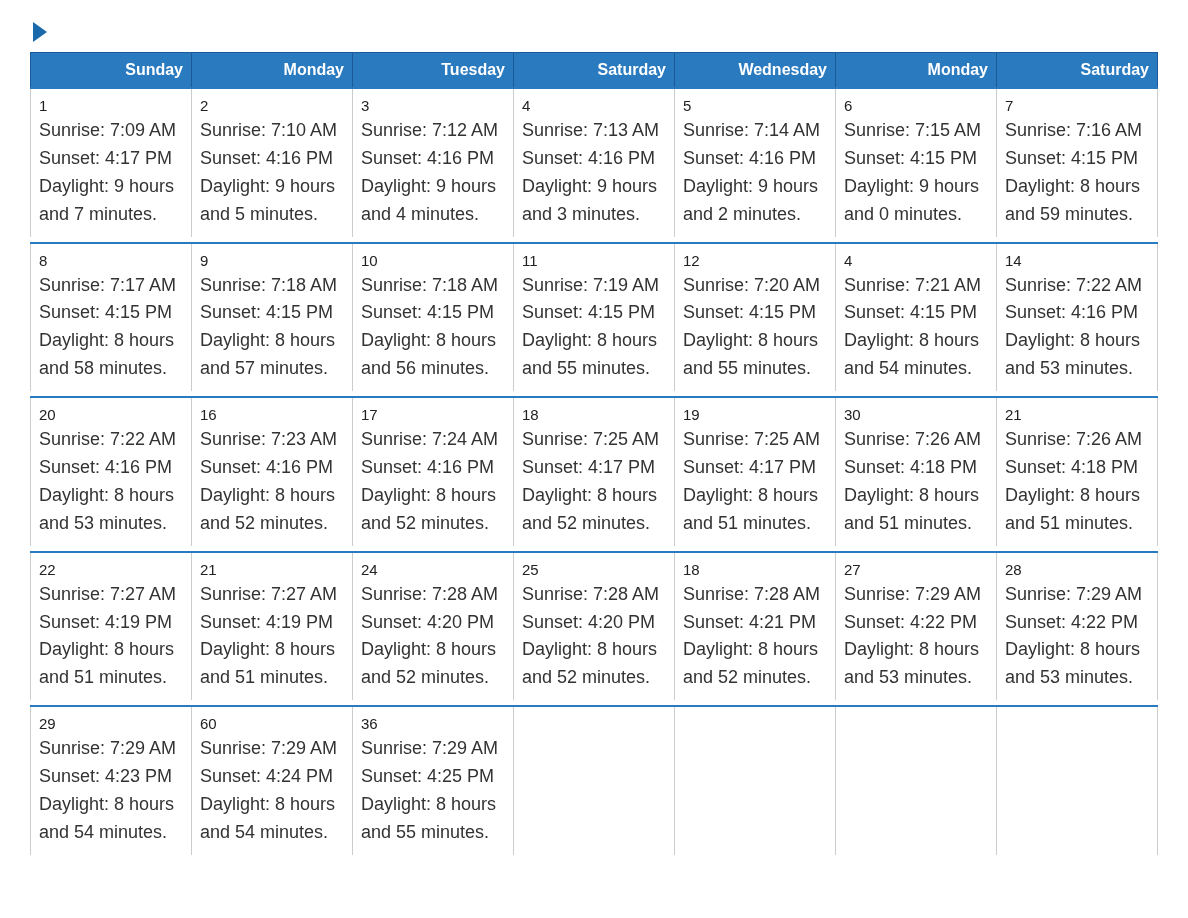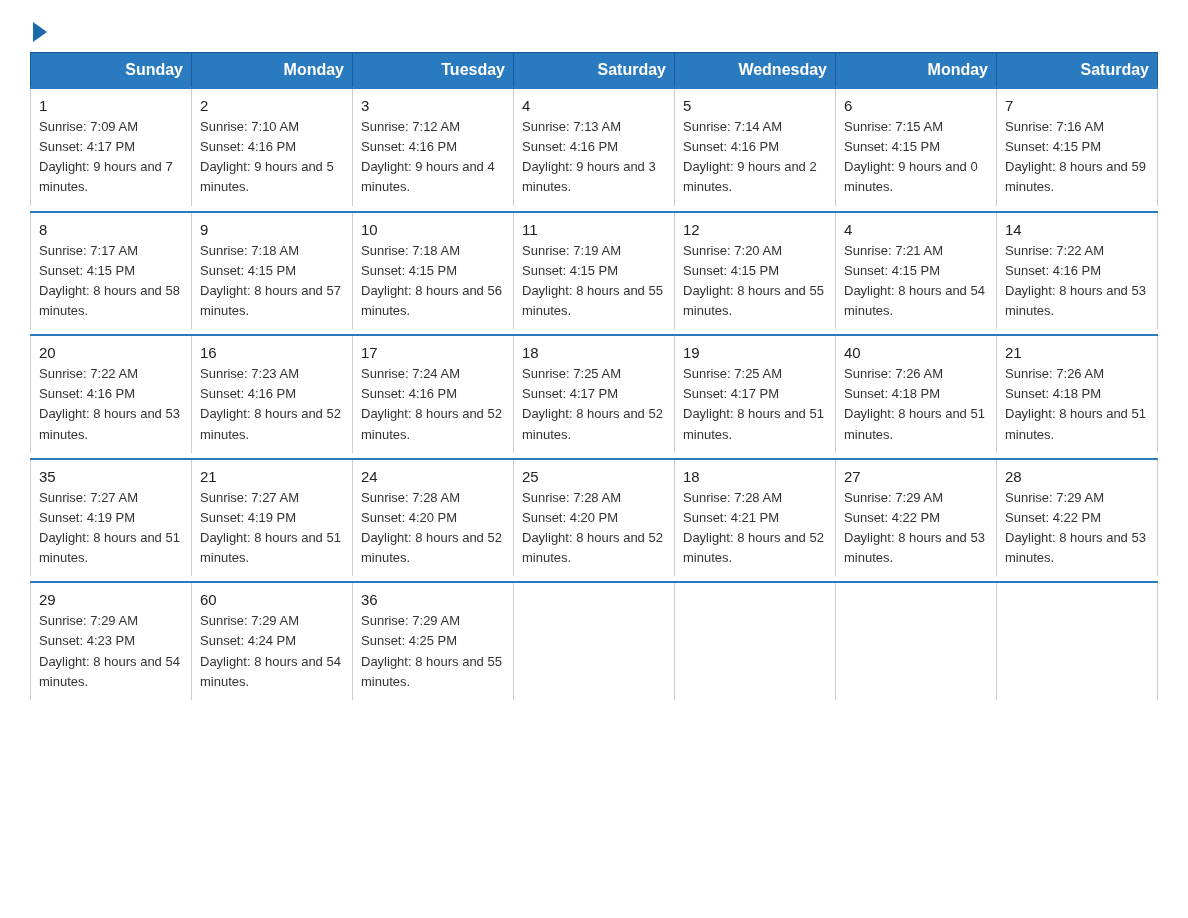--- a/index.html
+++ b/index.html
@@ -94,21 +94,21 @@
       border: none;
       padding: 0;
     }
     .day-number {
       font-size: 15px;
       font-weight: normal;
       color: #222;
       margin-bottom: 3px;
     }
     .day-info {
-      font-size: 13px;
+      font-size: 18px;
       line-height: 1.55;
       color: #333;
     }
     .empty-cell {
       background: #fff;
     }
   </style>
 </head>
 <body>
 
@@ -220,34 +220,34 @@
         </td>
         <td>
           <div class="day-number">18</div>
           <div class="day-info">Sunrise: 7:25 AM<br>Sunset: 4:17 PM<br>Daylight: 8 hours and 52 minutes.</div>
         </td>
         <td>
           <div class="day-number">19</div>
           <div class="day-info">Sunrise: 7:25 AM<br>Sunset: 4:17 PM<br>Daylight: 8 hours and 51 minutes.</div>
         </td>
         <td>
-          <div class="day-number">40</div>
+          <div class="day-number">30</div>
           <div class="day-info">Sunrise: 7:26 AM<br>Sunset: 4:18 PM<br>Daylight: 8 hours and 51 minutes.</div>
         </td>
         <td>
           <div class="day-number">21</div>
           <div class="day-info">Sunrise: 7:26 AM<br>Sunset: 4:18 PM<br>Daylight: 8 hours and 51 minutes.</div>
         </td>
       </tr>
       <tr class="spacer-row">
         <td colspan="7"></td>
       </tr>
       <tr class="week-row">
         <td>
-          <div class="day-number">35</div>
+          <div class="day-number">22</div>
           <div class="day-info">Sunrise: 7:27 AM<br>Sunset: 4:19 PM<br>Daylight: 8 hours and 51 minutes.</div>
         </td>
         <td>
           <div class="day-number">21</div>
           <div class="day-info">Sunrise: 7:27 AM<br>Sunset: 4:19 PM<br>Daylight: 8 hours and 51 minutes.</div>
         </td>
         <td>
           <div class="day-number">24</div>
           <div class="day-info">Sunrise: 7:28 AM<br>Sunset: 4:20 PM<br>Daylight: 8 hours and 52 minutes.</div>
         </td>

